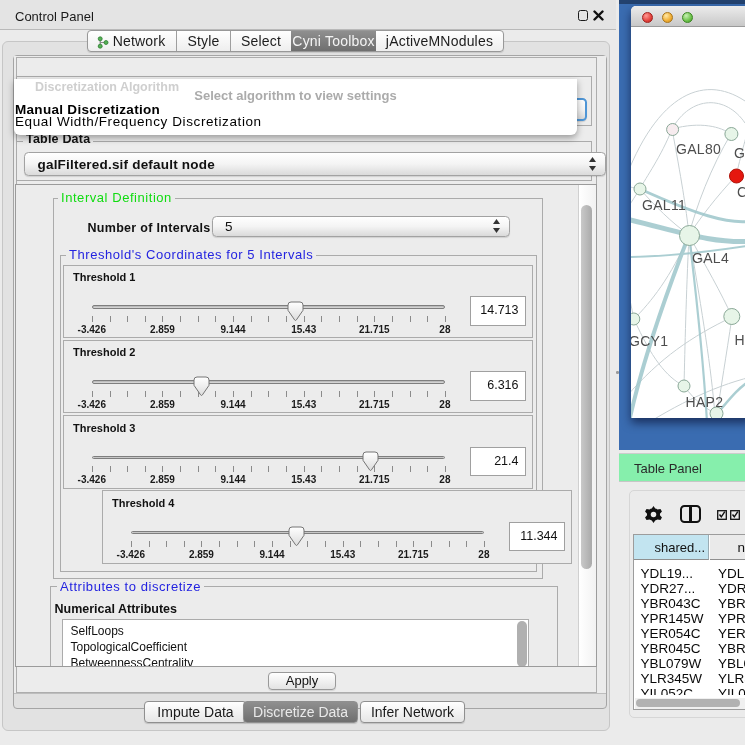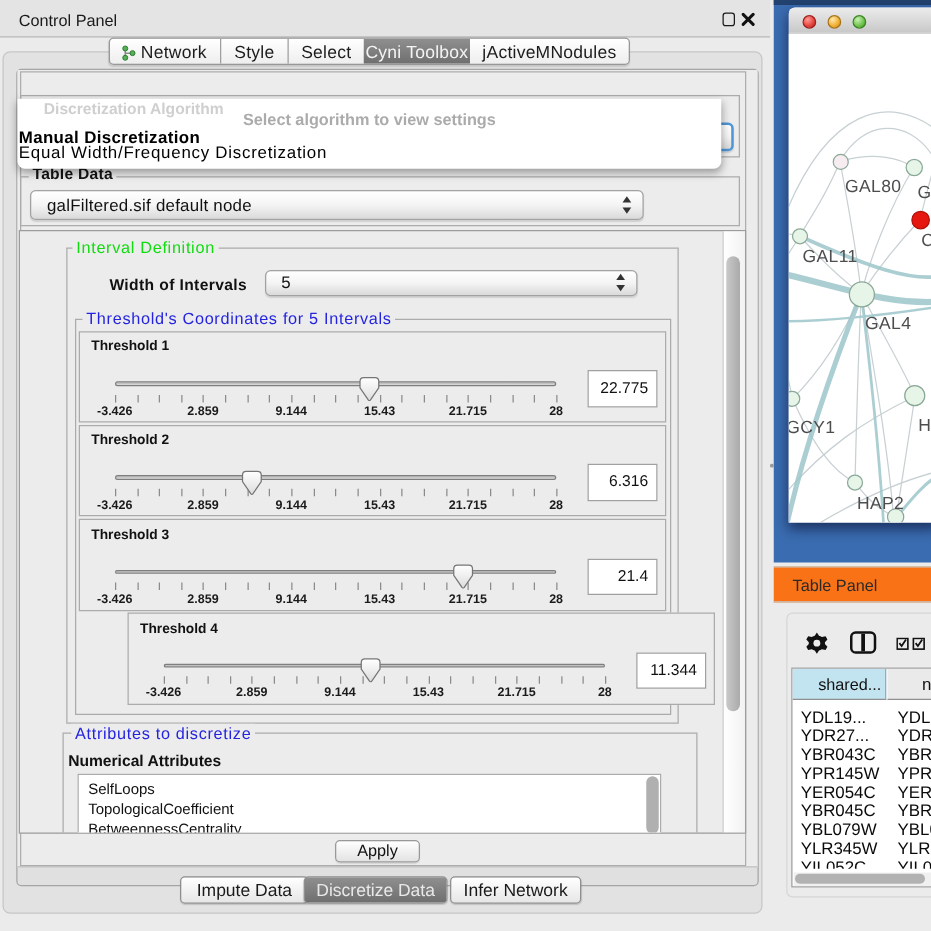--- a/index.html
+++ b/index.html
@@ -65,21 +65,21 @@
 #popup .it1 { position:absolute; left:1px; top:22.5px; font-size:13.5px; font-weight:bold; letter-spacing:0.3px; color:#000; }
 #popup .it2 { position:absolute; left:1px; top:34.5px; font-size:13.5px; letter-spacing:0.6px; color:#000; }
 
 
 #bluezone { left:619px; top:0; width:126px; height:450px; background:#3a6cb1; border-top:4px solid #23426f; }
 #netwin { left:631px; top:6px; width:120px; height:412px; border-radius:5px 0 0 0; box-shadow:0 5px 10px rgba(0,0,30,0.55); background:#ffffff; }
 #nettitle { left:0; top:0; width:120px; height:21px; border-radius:5px 0 0 0; background:linear-gradient(#ececec,#c8c8c8); border-bottom:1px solid #9a9a9a; }
 .light { position:absolute; top:5.5px; width:11px; height:11px; border-radius:50%; }
 #netcanvas { left:0; top:21px; width:120px; height:391px; background:#fff; overflow:hidden; }
 
-#tpbar { left:619px; top:453px; width:126px; height:29px; background:#f97316; border-top:1px solid #cccccc; border-bottom:1px solid #c6c6c6; }
+#tpbar { left:619px; top:453px; width:126px; height:29px; background:#86efac; border-top:1px solid #cccccc; border-bottom:1px solid #c6c6c6; }
 #tpbar span { position:absolute; left:15px; top:7px; font-size:13px; color:#2a2a2a; }
 #tablecard { left:629px; top:490px; width:130px; height:228px; background:#ebebeb; border:1px solid #d6d6d6; border-radius:5px; }
 </style>
 </head>
 <body>
 <div id="page">
 
   <div id="titlebar" class="abs">
       <span class="abs txt">Control Panel</span>
     </div>
@@ -216,33 +216,33 @@
     <div class="seg" style="width:127px;">jActiveMNodules</div>
   </div>
 
   <div class="abs" style="left:15.5px;top:57px;width:581px;height:636px;border:1px solid #adadad;"></div>
 
   <div class="abs tbox" style="left:16px;top:76px;width:576px;height:50px;"></div>
   <div class="combo" style="left:22px;top:98px;width:565px;height:23px;border:2px solid #4f96d6;"></div>
 
   <div class="abs tbox" style="left:16px;top:141px;width:576px;height:40px;"></div>
   <span class="tlabel" style="left:23px;top:131.5px;font-weight:bold;color:#141414;font-size:12.5px;letter-spacing:0.2px;">Table Data</span>
-  <div class="combo" style="left:24px;top:152px;width:491px;height:24px;">
+  <div class="combo" style="left:24px;top:152px;width:582px;height:24px;font-weight:bold;">
     <span class="ctext">galFiltered.sif default node</span>
     <svg class="arrows" viewBox="0 0 9 16">
         <path d="M4.5 1 L8 6 L1 6 Z" fill="#333"></path>
         <path d="M4.5 15 L8 10 L1 10 Z" fill="#333"></path>
       </svg>
   </div>
 
   <div id="scrollpane" class="abs">
 
     <div class="abs tbox" style="left:36.8px;top:12.5px;width:490px;height:381px;"></div>
     <span class="tlabel" style="left:42px;top:5px;color:#10dc10;">Interval Definition</span>
-    <span class="abs" style="left:71.5px;top:36px;font-size:12.5px;font-weight:bold;color:#111;letter-spacing:0.3px;">Width of Intervals</span>
+    <span class="abs" style="left:71.5px;top:36px;font-size:12.5px;font-weight:bold;color:#111;letter-spacing:0.3px;">Number of Intervals</span>
     <div class="combo" style="left:195.5px;top:31px;width:298px;height:20.5px;">
       <span class="ctext">5</span>
       <svg class="arrows" viewBox="0 0 9 16">
           <path d="M4.5 1 L8 6 L1 6 Z" fill="#333"></path>
           <path d="M4.5 15 L8 10 L1 10 Z" fill="#333"></path>
         </svg>
     </div>
 
     <div class="abs tbox" style="left:43.5px;top:69.8px;width:477px;height:317.6px;"></div>
     <span class="tlabel" style="left:50px;top:62px;color:#2424e0;">Threshold's Coordinates for 5 Intervals</span>
@@ -280,21 +280,21 @@
       <svg class="thumb" style="left:223.5px;" viewBox="0 0 17 20">
           <defs>
             <linearGradient id="tg0" x1="0" y1="0" x2="0" y2="1">
               <stop offset="0" stop-color="#ffffff"></stop>
               <stop offset="0.55" stop-color="#ececec"></stop>
               <stop offset="1" stop-color="#dcdcdc"></stop>
             </linearGradient>
           </defs>
           <path d="M1 4 Q1 1 4 1 L13 1 Q16 1 16 4 L16 9.3 L9.4 18.9 Q8.5 20.1 7.6 18.9 L1 9.3 Z" fill="url(#tg0)" stroke="#757575" stroke-width="1"></path>
         </svg>
-      <div class="vbox">22.775</div>
+      <div class="vbox">14.713</div>
     </div>
     <div class="thpanel" style="top:154.8px;">
       <span class="tl">Threshold 2</span>
       <div class="track"></div>
       <i class="tick" style="left:28.3px;height:6px;"></i>
         <i class="tick" style="left:46.0px;height:6px;"></i>
         <i class="tick" style="left:63.6px;height:6px;"></i>
         <i class="tick" style="left:81.3px;height:6px;"></i>
         <i class="tick" style="left:98.9px;height:6px;"></i>
         <i class="tick" style="left:116.6px;height:6px;"></i>

